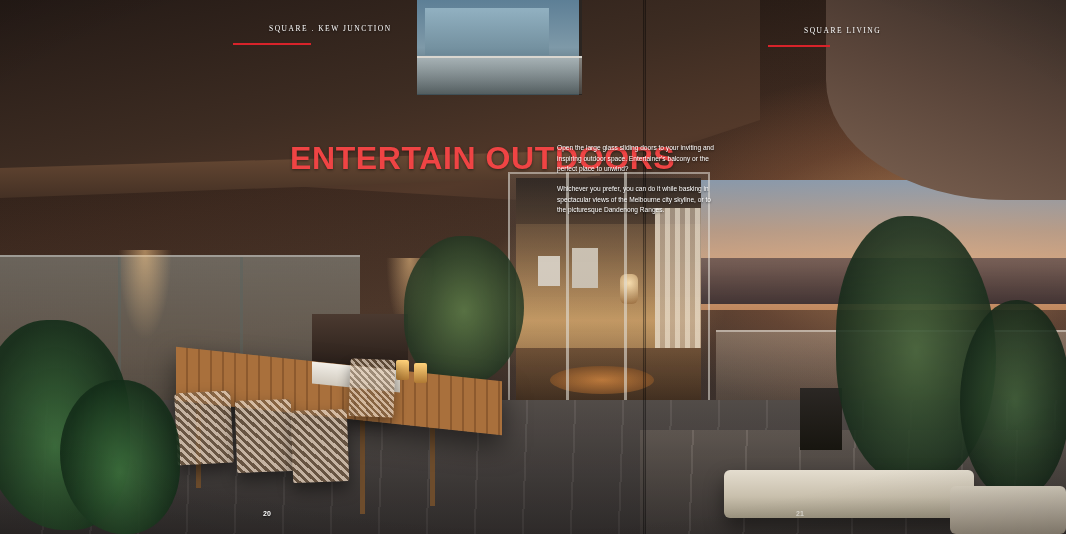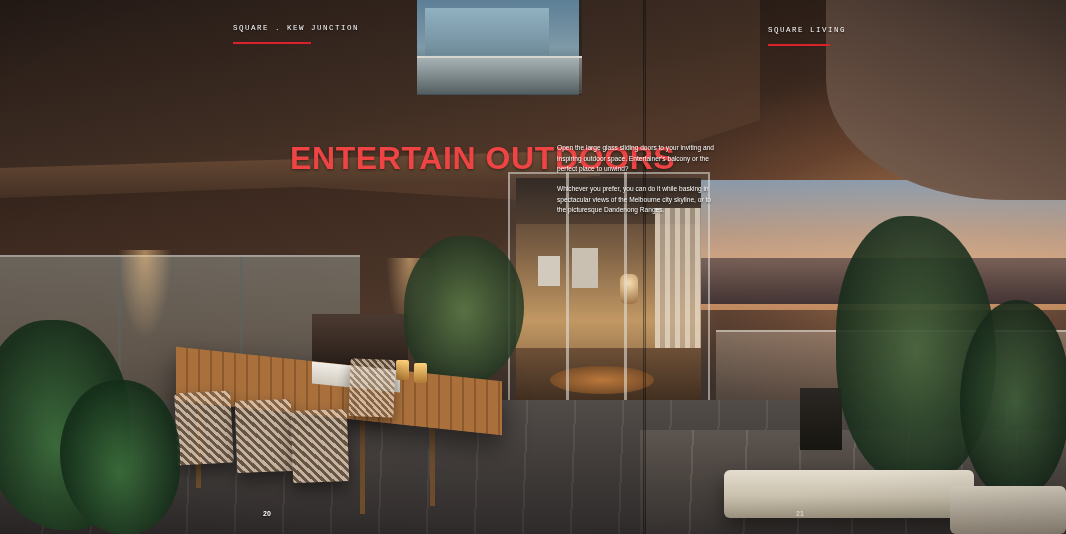--- a/index.html
+++ b/index.html
@@ -242,22 +242,23 @@
 
   
   .header-left {
     position: absolute; left: 233px; top: 24px; z-index: 50;
   }
   .header-right {
     position: absolute; left: 768px; top: 26px; z-index: 50;
   }
   .kicker {
     font-size: 7.5px; letter-spacing: 1.5px; color: #ffffff;
-    font-family: Liberation Mono, monospace; white-space: nowrap;
+    font-family: Liberation Serif, serif; white-space: nowrap;
     text-shadow: 0 1px 2px rgba(0,0,0,.6);
+    margin-left: 36px;
   }
   .rule {
     margin-top: 10px; height: 2px; background: #d8232a;
   }
   .rule-left { width: 78px; }
   .rule-right { width: 62px; }
 
   .headline {
     position: absolute; left: 290px; top: 140px; z-index: 50;
     font-size: 32px; font-weight: bold; letter-spacing: .6px;

